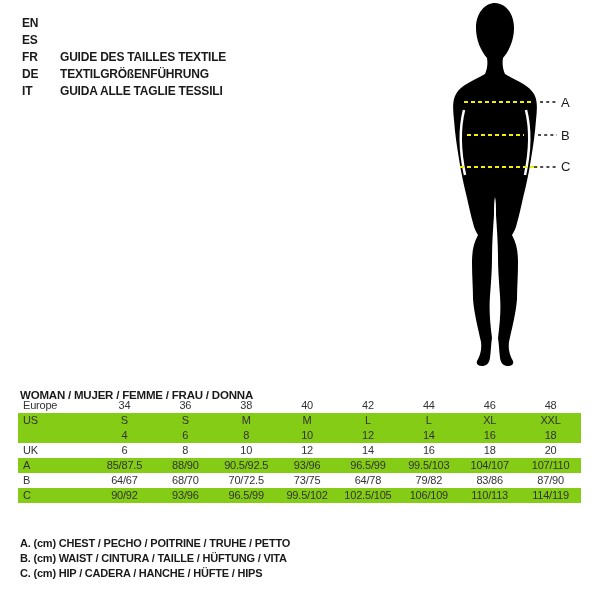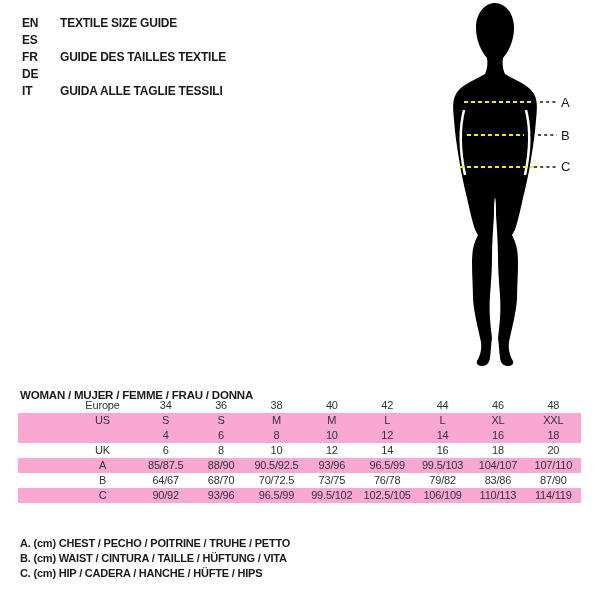--- a/index.html
+++ b/index.html
@@ -23,47 +23,47 @@
   .marker{position:absolute;left:561px;width:20px;height:15px;line-height:15px;font-size:13px;color:#1a1a1a;}
   .marker-a{top:95px;} .marker-b{top:128px;} .marker-c{top:159px;}
 
   
   .section-title{position:absolute;left:20px;top:368px;font-size:11.5px;font-weight:bold;letter-spacing:-0.2px;white-space:nowrap;margin-top:21px;}
 
   
   .size-table{position:absolute;left:18px;top:398px;width:563px;font-size:11px;color:#333333;letter-spacing:-0.2px;}
   .thead{background:#c5c5c5;height:16px;line-height:16px;padding-left:5px;color:#3b3b3b;}
   .tr{display:flex;height:15px;line-height:15px;}
-  .tr.alt{background:#f9a8d4;}
+  .tr.alt{background:#84cc16;}
   .td{flex:1;text-align:center;white-space:nowrap;}
-  .td.rowlabel{flex:none;width:71px;text-align:center;padding-left:5px;margin-left:44px;}
+  .td.rowlabel{flex:none;width:71px;text-align:left;padding-left:5px;}
 
   
   .legend{position:absolute;left:20px;top:536px;font-size:11px;font-weight:bold;letter-spacing:-0.2px;}
   .legend-line{height:15px;line-height:15px;white-space:nowrap;}
 </style>
 </head>
 <body>
 
 <div class="canvas">
 
   <div class="langs">
     <div class="lang-row">
       <span class="lang-code">EN</span>
-      <span class="lang-name">TEXTILE SIZE GUIDE</span>
     </div>
     <div class="lang-row">
       <span class="lang-code">ES</span>
     </div>
     <div class="lang-row">
       <span class="lang-code">FR</span>
       <span class="lang-name">GUIDE DES TAILLES TEXTILE</span>
     </div>
     <div class="lang-row">
       <span class="lang-code">DE</span>
+      <span class="lang-name">TEXTILGRÖßENFÜHRUNG</span>
     </div>
     <div class="lang-row">
       <span class="lang-code">IT</span>
       <span class="lang-name">GUIDA ALLE TAGLIE TESSILI</span>
     </div>
   </div>
 
   <svg class="figure-svg" viewBox="0 0 150 370" xmlns="http://www.w3.org/2000/svg">
     <path fill="#000000" d="
       M75,3
@@ -183,21 +183,21 @@
       <div class="td">104/107</div>
       <div class="td">107/110</div>
     </div>
 
     <div class="tr">
       <div class="td rowlabel">B</div>
       <div class="td">64/67</div>
       <div class="td">68/70</div>
       <div class="td">70/72.5</div>
       <div class="td">73/75</div>
-      <div class="td">76/78</div>
+      <div class="td">64/78</div>
       <div class="td">79/82</div>
       <div class="td">83/86</div>
       <div class="td">87/90</div>
     </div>
 
     <div class="tr alt">
       <div class="td rowlabel">C</div>
       <div class="td">90/92</div>
       <div class="td">93/96</div>
       <div class="td">96.5/99</div>

